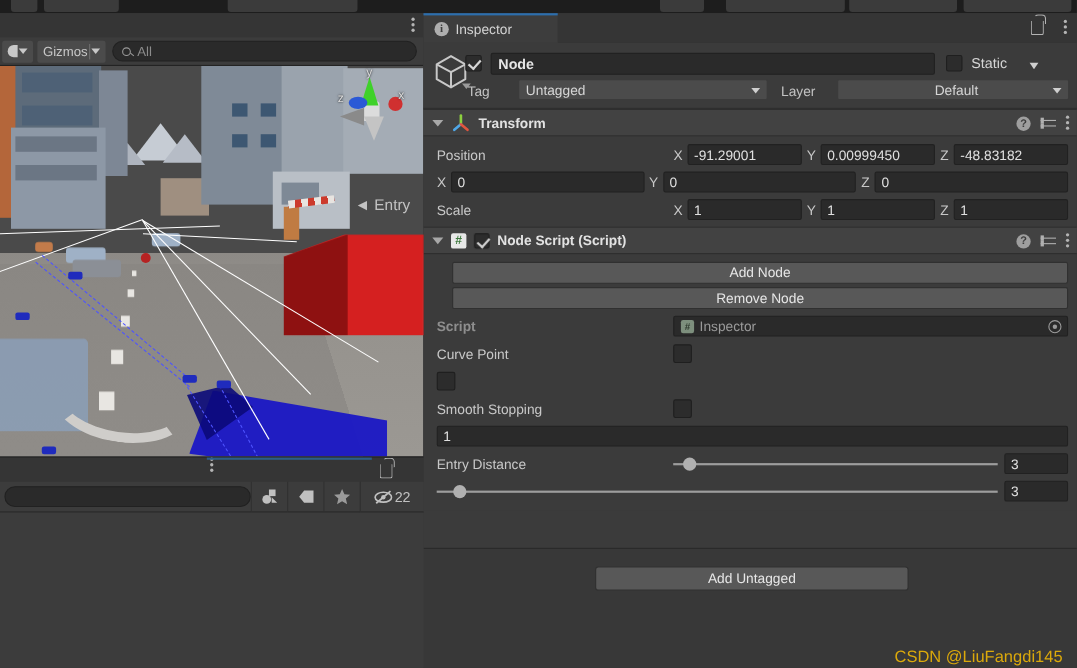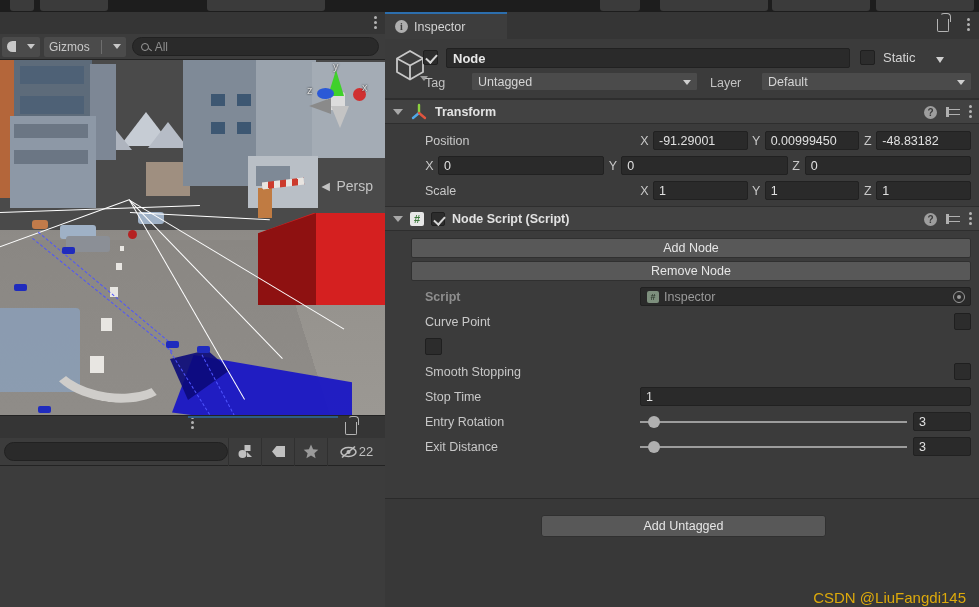--- a/index.html
+++ b/index.html
@@ -55,21 +55,21 @@
 
   .scene-toolbar {
     position: absolute; left: 0; top: 22px; width: 385px; height: 26px;
     background: #3c3c3c;
     display: flex; align-items: center; gap: 0;
     border-bottom: 1px solid #232323;
   }
   .tool-seg {
     height: 20px; display: flex; align-items: center;
     background: #4b4b4b; border-radius: 2px;
-    margin-left: 4px; padding: 0 5px; gap: 11px;
+    margin-left: 4px; padding: 0 5px; gap: 1px;
     color: #c8c8c8; font-size: 12px;
   }
   .tool-seg.first { margin-left: 2px; }
   .caret-dn {
     width: 0; height: 0;
     border-left: 4px solid transparent; border-right: 4px solid transparent;
     border-top: 5px solid #c8c8c8;
   }
   .half-circ {
     width: 9px; height: 11px;
@@ -302,21 +302,21 @@
     position: absolute; left: 86px; top: 33px; width: 227px; height: 19px;
     background: #4b4b4b; border: 1px solid #3b3b3b; border-radius: 2px;
     display: flex; align-items: center; padding-left: 6px;
     color: #d5d5d5; font-size: 12.5px;
   }
   .layer-lbl { position: absolute; left: 325px; top: 37px; color: #c2c2c2; font-size: 12.5px; }
   .layer-sel {
     position: absolute; left: 376px; top: 33px; width: 211px; height: 19px;
     background: #4b4b4b; border: 1px solid #3b3b3b; border-radius: 2px;
     display: flex; align-items: center; padding-left: 6px;
-    color: #d5d5d5; font-size: 12.5px;
+    color: #d5d5d5; font-size: 12.5px; justify-content: center;
   }
   .sel-caret {
     position: absolute; right: 6px; top: 7px; width: 0; height: 0;
     border-left: 4px solid transparent; border-right: 4px solid transparent;
     border-top: 5px solid #cfcfcf;
   }
 
   
   .comp-header {
     position: relative; height: 25px; background: #424242;
@@ -347,21 +347,21 @@
     content: ""; position: absolute; width: 3px; height: 5px;
     background: #b0b0b0; top: -1.8px;
   }
   .transform-icon {
     width: 18px; height: 18px; position: relative; flex: none;
   }
 
   .comp-body { background: #3b3b3b; padding: 4px 0 5px 0; }
 
   .row {
-    height: 25px; display: flex; align-items: center; padding: 0 8px 0 40px; justify-content: space-between;
+    height: 25px; display: flex; align-items: center; padding: 0 8px 0 12px;
   }
   .row-lbl { color: #c8c8c8; font-size: 12.5px; width: 215px; flex: none; }
   .row-lbl.dim { color: #8e8e8e; font-weight: bold; }
   .vec3 { display: flex; align-items: center; gap: 4px; flex: 1; }
   .axis-lbl { color: #c8c8c8; font-size: 12.5px; width: 9px; text-align: center; }
   .num-field {
     height: 19px; background: #2a2a2a; border: 1px solid #212121;
     border-radius: 2px; display: flex; align-items: center;
     padding-left: 5px; color: #e0e0e0; font-size: 12.5px;
     flex: 1; min-width: 0;
@@ -551,21 +551,21 @@
         <div class="ax-ball" style="left:48px;top:20px;background:#d03030;"></div>
         <div class="ax-ball" style="left:12px;top:20px;background:#2b59d6;width:17px;height:11px;border-radius:50%;"></div>
         <div class="ax-cone" style="left:26px;top:38px;border-left:9px solid transparent;border-right:9px solid transparent;border-top:22px solid #c4c4c4;"></div>
         <div class="ax-cone" style="left:4px;top:30px;border-top:8px solid transparent;border-bottom:8px solid transparent;border-right:22px solid #8a8a8a;"></div>
         <div class="ax-lbl" style="left:28px;top:-8px;">y</div>
         <div class="ax-lbl" style="left:57px;top:13px;">x</div>
         <div class="ax-lbl" style="left:2px;top:16px;">z</div>
       </div>
       <div class="persp-lbl">
         <span>◄</span>
-        <span>Persp</span>
+        <span>Entry</span>
       </div>
     </div>
 
     <div class="hier-tabbar">
       <div class="hl"></div>
       <div class="lock-wrap" style="position:absolute;right:28px;top:6px;">
         <div class="lockicon"></div>
       </div>
       <div class="kebab" style="right:9px;top:5px;">
           <i></i>
@@ -784,39 +784,37 @@
                 <div class="chk" style="width:17px;height:17px;"></div>
               </div>
           </div>
           <div class="row">
             <div class="row-lbl">Smooth Stopping</div>
             <div>
                 <div class="chk" style="width:17px;height:17px;"></div>
               </div>
           </div>
           <div class="row">
-            <div class="row-lbl">Stop Time</div>
             <div class="wide-text-field">
               <span>1</span>
             </div>
           </div>
           <div class="row">
-            <div class="row-lbl">Entry Rotation</div>
+            <div class="row-lbl">Entry Distance</div>
             <div class="slider-row">
               <div class="track">
                 <div class="bar"></div>
                 <div class="knob" style="left:3%;"></div>
               </div>
               <div class="slider-num">
                 <span>3</span>
               </div>
             </div>
           </div>
           <div class="row">
-            <div class="row-lbl">Exit Distance</div>
             <div class="slider-row">
               <div class="track">
                 <div class="bar"></div>
                 <div class="knob" style="left:3%;"></div>
               </div>
               <div class="slider-num">
                 <span>3</span>
               </div>
             </div>
           </div>

